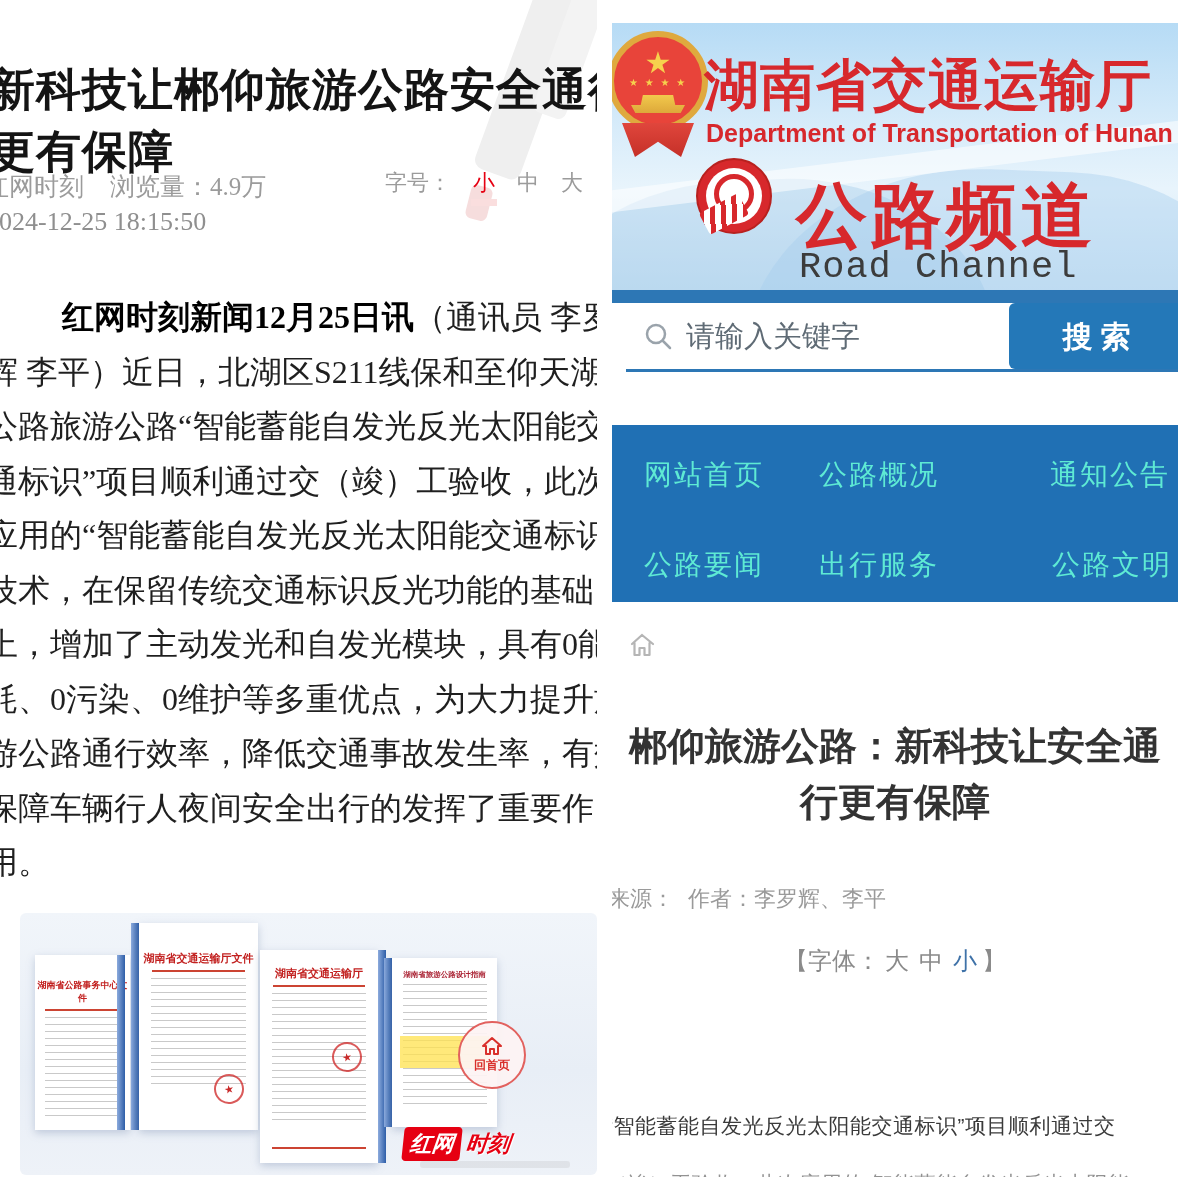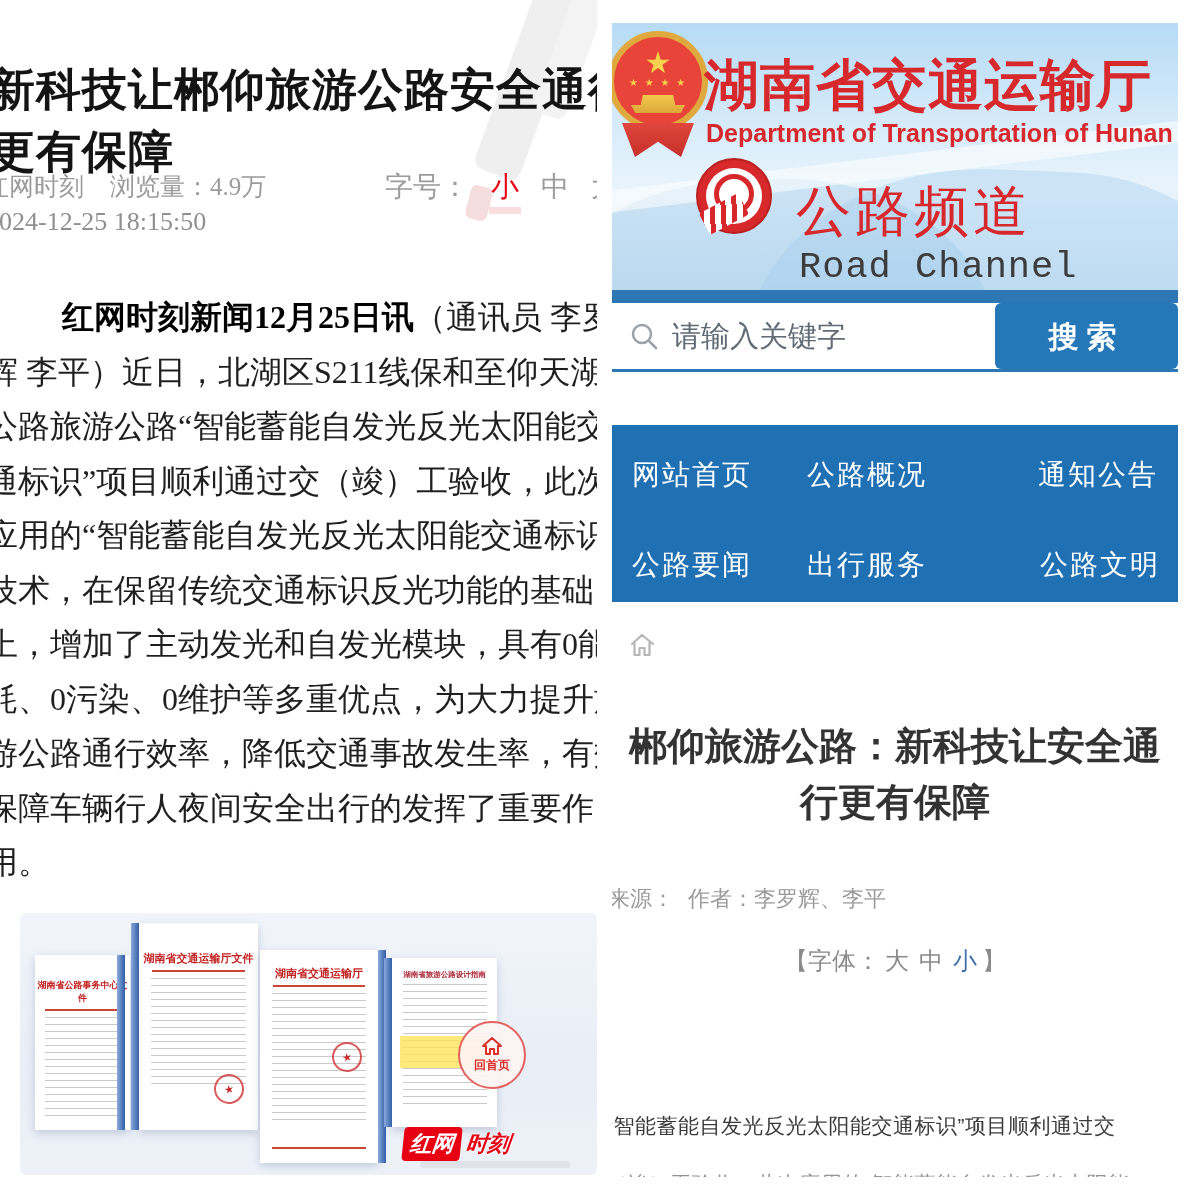--- a/index.html
+++ b/index.html
@@ -8,21 +8,21 @@
 
   
   .left-page{position:absolute;left:0;top:0;width:597px;height:1200px;background:#fff;overflow:hidden;}
   .wm-a{position:absolute;left:505px;top:-20px;width:48px;height:200px;background:#efefef;transform:rotate(20deg);border-radius:10px;}
   .wm-b{position:absolute;left:556px;top:-30px;width:34px;height:150px;background:#f3f3f3;transform:rotate(20deg);border-radius:8px;}
   .wm-c{position:absolute;left:468px;top:186px;width:22px;height:34px;background:#f6dddd;transform:rotate(14deg);border-radius:6px;}
   .l-title{position:absolute;left:-10px;font-weight:700;color:#141414;font-size:45px;letter-spacing:1px;white-space:nowrap;}
   .l-title.t1{top:30px;} .l-title.t2{top:92px;}
   .l-meta{position:absolute;top:170px;left:-16px;display:flex;gap:26px;font-family:"Liberation Serif",serif;
           color:#9b9b9b;font-size:25px;white-space:nowrap;}
-  .l-fontsize{position:absolute;top:168px;left:385px;display:flex;gap:22px;font-size:28px;color:#9b9b9b;white-space:nowrap;}
+  .l-fontsize{position:absolute;top:168px;left:385px;display:flex;gap:22px;font-size:22px;color:#9b9b9b;white-space:nowrap;}
   .fs-small{color:#e60012;position:relative;}
   .fs-small::after{content:"";position:absolute;left:-2px;right:-2px;bottom:-8px;height:7px;background:#fadede;}
   .l-date{position:absolute;top:207px;left:-14px;font-family:"Liberation Serif",serif;font-size:26px;color:#8f8f8f;white-space:nowrap;}
   .l-line{position:absolute;left:-14px;font-family:"Liberation Serif",serif;font-size:32px;color:#1f1f1f;white-space:nowrap;}
   .l-line.first{left:62px;}
   .l-line b{font-weight:700;color:#000;}
   .lt0{top:296px}.lt1{top:351px}.lt2{top:405px}.lt3{top:460px}.lt4{top:514px}.lt5{top:569px}
   .lt6{top:623px}.lt7{top:678px}.lt8{top:732px}.lt9{top:787px}.lt10{top:841px}
 
   
@@ -79,35 +79,35 @@
   .site-title{position:absolute;left:92px;top:26px;font-size:55px;font-weight:700;color:#d7282c;
               letter-spacing:1px;white-space:nowrap;}
   .site-sub{position:absolute;left:94px;top:96px;font-size:25px;font-weight:700;color:#d7282c;white-space:nowrap;}
   .badge{position:absolute;left:84px;top:135px;width:72px;height:72px;border-radius:50%;
          background:#d7282c;border:2px solid #b8211f;}
   .badge-ring{position:absolute;inset:8px;border-radius:50%;background:#fff;}
   .badge-hub{position:absolute;left:50%;top:46%;width:30px;height:30px;transform:translate(-50%,-50%);
              border:5px solid #d7282c;border-radius:50%;background:#fff;}
   .badge-road{position:absolute;left:-4px;bottom:-2px;width:44px;height:24px;transform:rotate(-28deg);
               background:repeating-linear-gradient(115deg,#d7282c 0 5px,#fff 5px 11px);border-radius:3px;}
-  .ch-name{position:absolute;left:184px;top:152px;font-size:55px;font-weight:400;color:#d7282c;letter-spacing:4px;white-space:nowrap;}
+  .ch-name{position:absolute;left:184px;top:146px;font-size:71px;font-weight:700;color:#d7282c;letter-spacing:4px;white-space:nowrap;}
   .ch-en{position:absolute;left:187px;top:223px;font-size:37px;color:#3c3c3c;letter-spacing:1px;white-space:nowrap;font-family:Liberation Mono, monospace;}
   .hdr-strip{position:absolute;left:0;top:290px;width:566px;height:13px;background:#2d77b5;}
 
-  .search-row{position:absolute;left:0;top:303px;width:566px;height:66px;display:flex;border-bottom:3px solid #2d77b5;}
+  .search-row{position:absolute;left:14px;top:303px;width:566px;height:66px;display:flex;border-bottom:3px solid #2d77b5;}
   .search-box{position:relative;width:383px;height:66px;background:#fff;}
   .search-box svg{position:absolute;left:17px;top:18px;}
   .search-box input{position:absolute;left:58px;top:1px;width:310px;height:62px;border:none;outline:none;
                     font-size:29px;color:#333;font-family:"Liberation Sans",sans-serif;background:transparent;}
   .search-box input::placeholder{color:#5f6b75;}
   .search-btn{width:183px;height:66px;background:#2478b8;color:#fff;font-size:30px;font-weight:700;
               border:none;border-radius:6px;letter-spacing:8px;text-align:center;line-height:66px;cursor:pointer;}
 
   .nav{position:absolute;left:0;top:425px;width:566px;height:177px;background:#2070b4;}
-  .nav span{position:absolute;color:#ffffff;font-size:28px;letter-spacing:2px;white-space:nowrap;cursor:pointer;}
+  .nav span{position:absolute;color:#5eead4;font-size:28px;letter-spacing:2px;white-space:nowrap;cursor:pointer;margin-left:12px;}
   .n0{left:20px;top:31px;} .n1{left:195px;top:31px;} .n2{left:426px;top:31px;}
   .n3{left:20px;top:121px;} .n4{left:195px;top:121px;} .n5{left:428px;top:121px;}
 
   .crumb{position:absolute;left:16px;top:631px;display:flex;align-items:center;gap:10px;
          color:#a8a8a8;font-size:23px;white-space:nowrap;cursor:pointer;}
   .a-title{position:absolute;left:0;top:718px;width:566px;text-align:center;font-size:38px;font-weight:700;
            color:#333;line-height:56px;}
   .a-meta{position:absolute;left:-4px;top:884px;width:578px;display:flex;font-size:22px;color:#9a9a9a;white-space:nowrap;}
   .a-meta .m1{margin-right:14px;} .a-meta .m2{margin-right:12px;}
   .a-font{position:absolute;left:0;top:945px;width:566px;text-align:center;font-size:24px;color:#8a8a8a;white-space:nowrap;}

